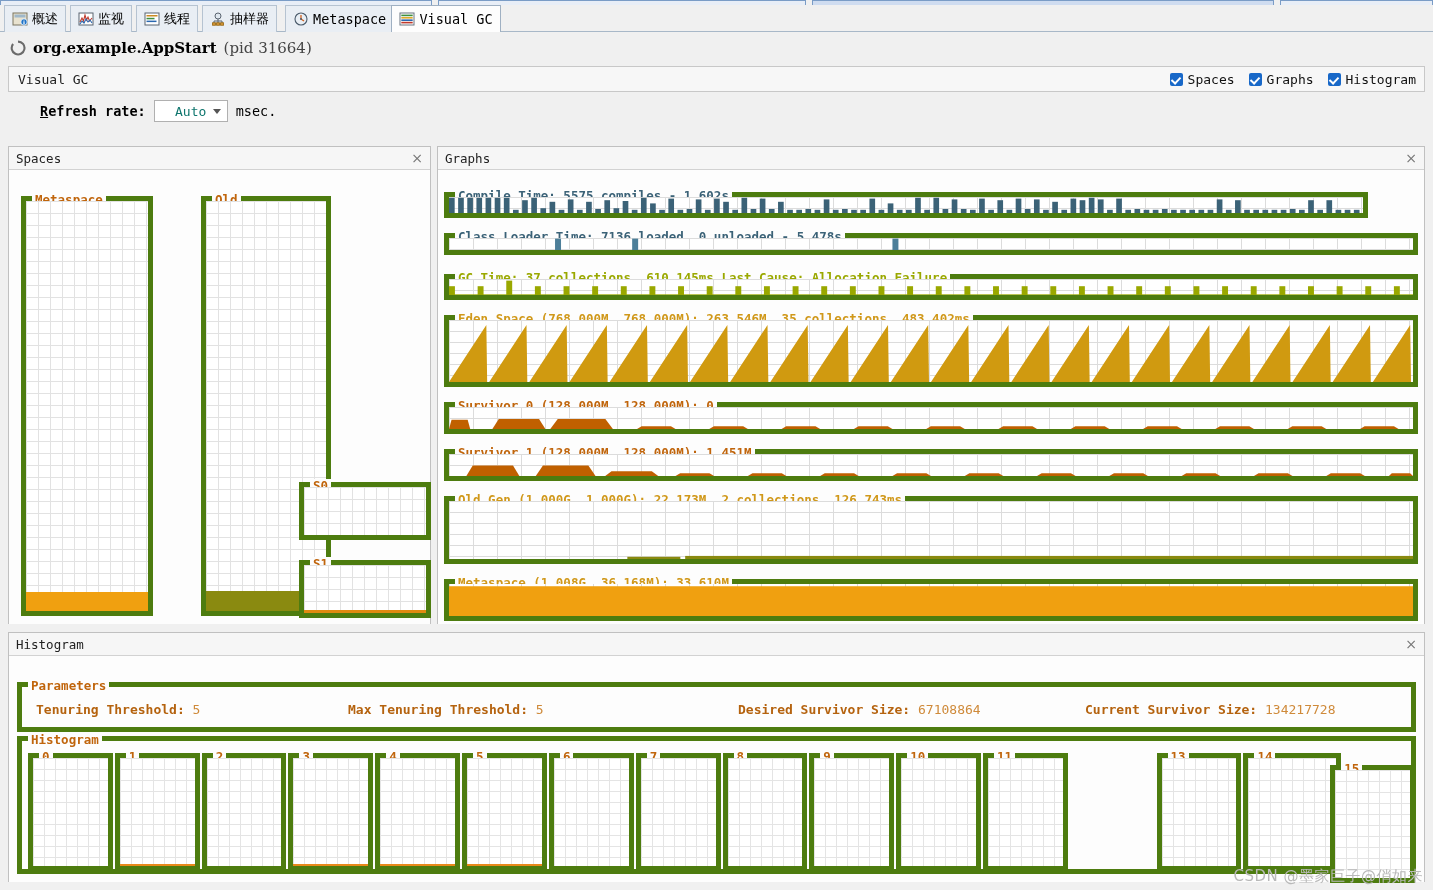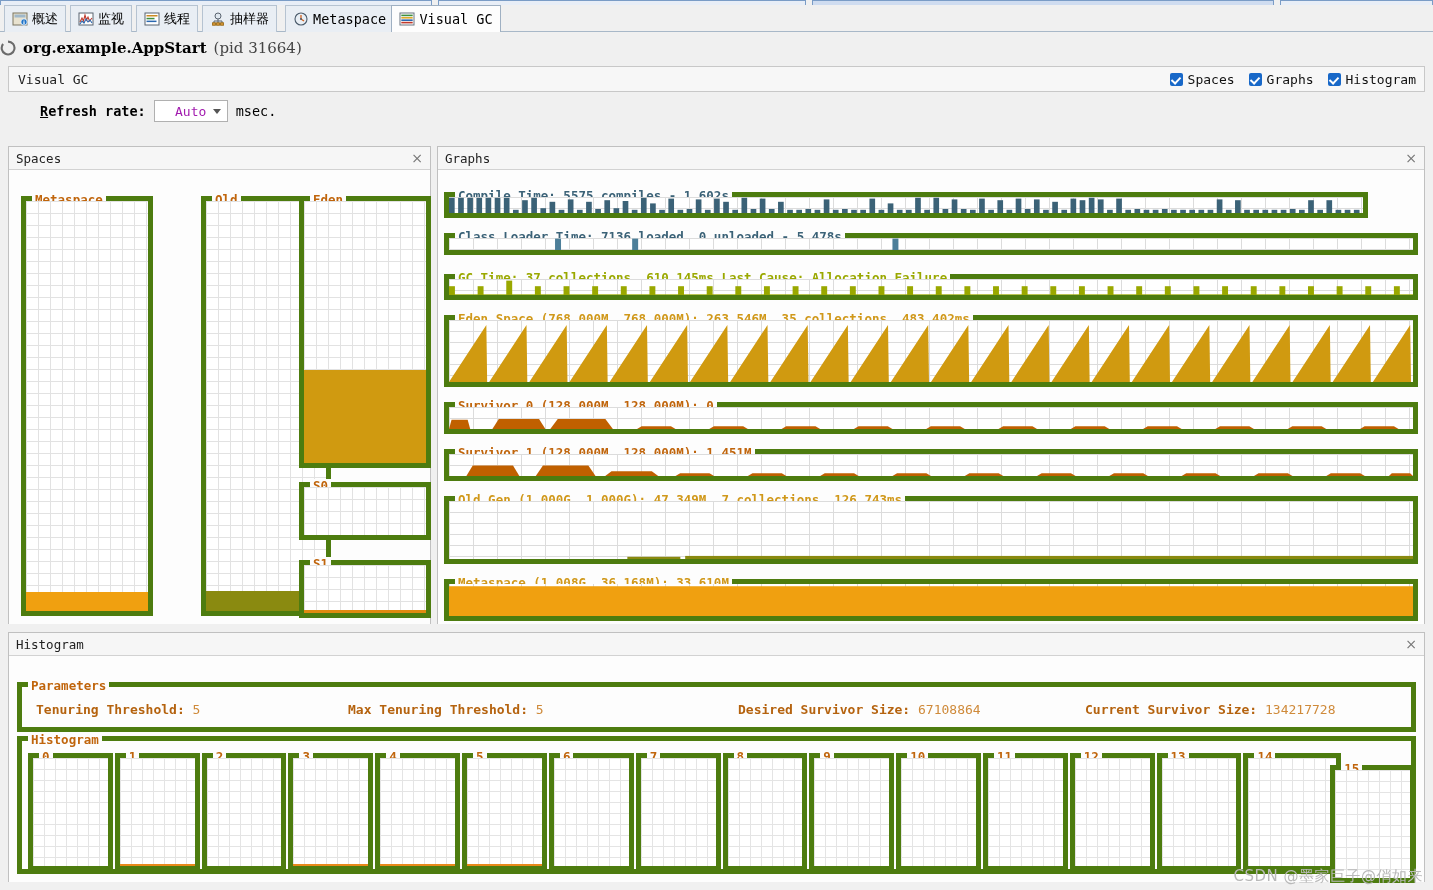--- a/index.html
+++ b/index.html
@@ -37,21 +37,21 @@
   .tab.cjk { font-family: "DejaVu Sans", "Liberation Sans", sans-serif; }
   .tab.mono { font-family: "DejaVu Sans Mono", "Liberation Mono", monospace; font-size: 13.5px; }
   .tab.active { background: #fdfdfd; border-color: #9fb0c2; }
 
   .ticon { width: 16px; height: 14px; position: relative; flex: 0 0 16px; display:inline-block; }
   .ticon svg { display: block; }
 
   
   #appheader {
     position: absolute; top: 33px; left: 0; width: 1433px; height: 29px;
-    display: flex; align-items: center; gap: 7px; 
+    display: flex; align-items: center; gap: 7px; padding-left: 10px;
     background: #f0f0f0;
   }
   #appheader .spinner { width: 16px; height: 16px; }
   #appheader .aname {
     font-family: "DejaVu Serif", "Liberation Serif", serif;
     font-weight: bold; font-size: 15px; color: #000;
   }
   #appheader .apid {
     font-family: "DejaVu Serif", "Liberation Serif", serif;
     font-size: 15px; color: #444;
@@ -81,21 +81,21 @@
     position: absolute; top: 100px; left: 16px;
     display: flex; align-items: center; gap: 8px;
     font-size: 13.5px; color: #000;
   }
   #refresh .lbl { font-weight: bold; padding-left: 24px; }
   #refresh .lbl u { text-decoration: underline; }
   .combo {
     width: 74px; height: 22px; background: #fff;
     border: 1px solid #b0b0b0;
     display: flex; align-items: center; justify-content: center;
-    position: relative; font-size: 13px; color: #a21caf;
+    position: relative; font-size: 13px; color: #0f766e;
   }
   .combo .carat {
     position: absolute; right: 6px; top: 8px;
     width: 0; height: 0; border-left: 4px solid transparent;
     border-right: 4px solid transparent; border-top: 5px solid #555;
   }
   #refresh .unit { font-size: 13.5px; }
 
   
   .panel { position: absolute; background: #fdfdfd; border: 1px solid #c0c0c0; }
@@ -296,26 +296,20 @@
         <div class="tbox orange" style="left: 12px; top: 26px; width: 132px; height: 420px;">
           <div class="tlabel">Metaspace</div>
           <div class="grid cells" style="top: 0px;">
             <div class="fillbar" style="height: 18.81px; background: rgb(240, 160, 16);"></div>
           </div>
         </div>
         <div class="tbox orange" style="left: 152px; top: 26px; width: 130px; height: 420px; margin-left: 40px;">
           <div class="tlabel">Old</div>
           <div class="grid cells" style="top: 0px;">
             <div class="fillbar" style="height: 20.064px; background: rgb(138, 138, 16);"></div>
-          </div>
-        </div>
-        <div class="tbox orange" style="left: 290px; top: 26px; width: 132px; height: 272px;">
-          <div class="tlabel">Eden</div>
-          <div class="grid cells" style="top: 0px;">
-            <div class="fillbar" style="height: 92.88px; background: rgb(208, 154, 16);"></div>
           </div>
         </div>
         <div class="tbox orange" style="left: 290px; top: 312px; width: 132px; height: 58px;">
           <div class="tlabel">S0</div>
           <div class="grid cells" style="top: 0px;"></div>
         </div>
         <div class="tbox orange" style="left: 290px; top: 390px; width: 132px; height: 58px;">
           <div class="tlabel">S1</div>
           <div class="grid cells" style="top: 0px;">
             <div class="fillbar" style="height: 3px; background: rgb(224, 138, 16);"></div>
@@ -545,21 +539,21 @@
                 <path d="M665.82,30 L670.49,26.40 L700.03,26.40 L704.70,30 Z" fill="#c06000"></path>
                 <path d="M738.72,30 L743.39,26.40 L772.93,26.40 L777.60,30 Z" fill="#c06000"></path>
                 <path d="M811.62,30 L816.29,26.40 L845.83,26.40 L850.50,30 Z" fill="#c06000"></path>
                 <path d="M884.52,30 L889.19,26.40 L918.73,26.40 L923.40,30 Z" fill="#c06000"></path>
                 <path d="M947.6999999999999,30 L950.62,26.40 L969.08,26.40 L972.00,30 Z" fill="#c06000"></path>
               </svg>
             </div>
           </div>
         </div>
         <div class="tbox gold" style="left: 6px; top: 326px; width: 974px; height: 68px;">
-          <div class="tlabel">Old Gen (1.000G, 1.000G): 47.349M, 7 collections, 126.743ms</div>
+          <div class="tlabel">Old Gen (1.000G, 1.000G): 22.173M, 2 collections, 126.743ms</div>
           <div class="grid colsrows" style="top: 0px;">
             <div class="svgfill">
               <svg viewBox="0 0 972 66" preserveAspectRatio="none">
         <rect x="179.82" y="63.5" width="53.46" height="2.5" fill="#8a8a10"></rect>
         <rect x="238.14" y="62.5" width="733.86" height="3.5" fill="#8a8a10"></rect>
               </svg>
             </div>
           </div>
         </div>
         <div class="tbox gold" style="left: 6px; top: 409px; width: 974px; height: 42px;">
@@ -639,24 +633,20 @@
             <div class="grid cells-sm" style="top: 0px;"></div>
           </div>
           <div class="tbox orange" style="left: 874.125px; top: 12px; width: 84.8125px; height: 118px;">
             <div class="tlabel binlabel">10</div>
             <div class="grid cells-sm" style="top: 0px;"></div>
           </div>
           <div class="tbox orange" style="left: 960.938px; top: 12px; width: 84.8125px; height: 118px;">
             <div class="tlabel binlabel">11</div>
             <div class="grid cells-sm" style="top: 0px;"></div>
           </div>
-          <div class="tbox orange" style="left: 1047.75px; top: 12px; width: 84.8125px; height: 118px;">
-            <div class="tlabel binlabel">12</div>
-            <div class="grid cells-sm" style="top: 0px;"></div>
-          </div>
           <div class="tbox orange" style="left: 1134.56px; top: 12px; width: 84.8125px; height: 118px;">
             <div class="tlabel binlabel">13</div>
             <div class="grid cells-sm" style="top: 0px;"></div>
           </div>
           <div class="tbox orange" style="left: 1221.38px; top: 12px; width: 98px; height: 118px;">
             <div class="tlabel binlabel">14</div>
             <div class="grid cells-sm" style="top: 0px;"></div>
           </div>
           <div class="tbox orange" style="left: 1308.19px; top: 24px; width: 84.8125px; height: 118px;">
             <div class="tlabel binlabel">15</div>

